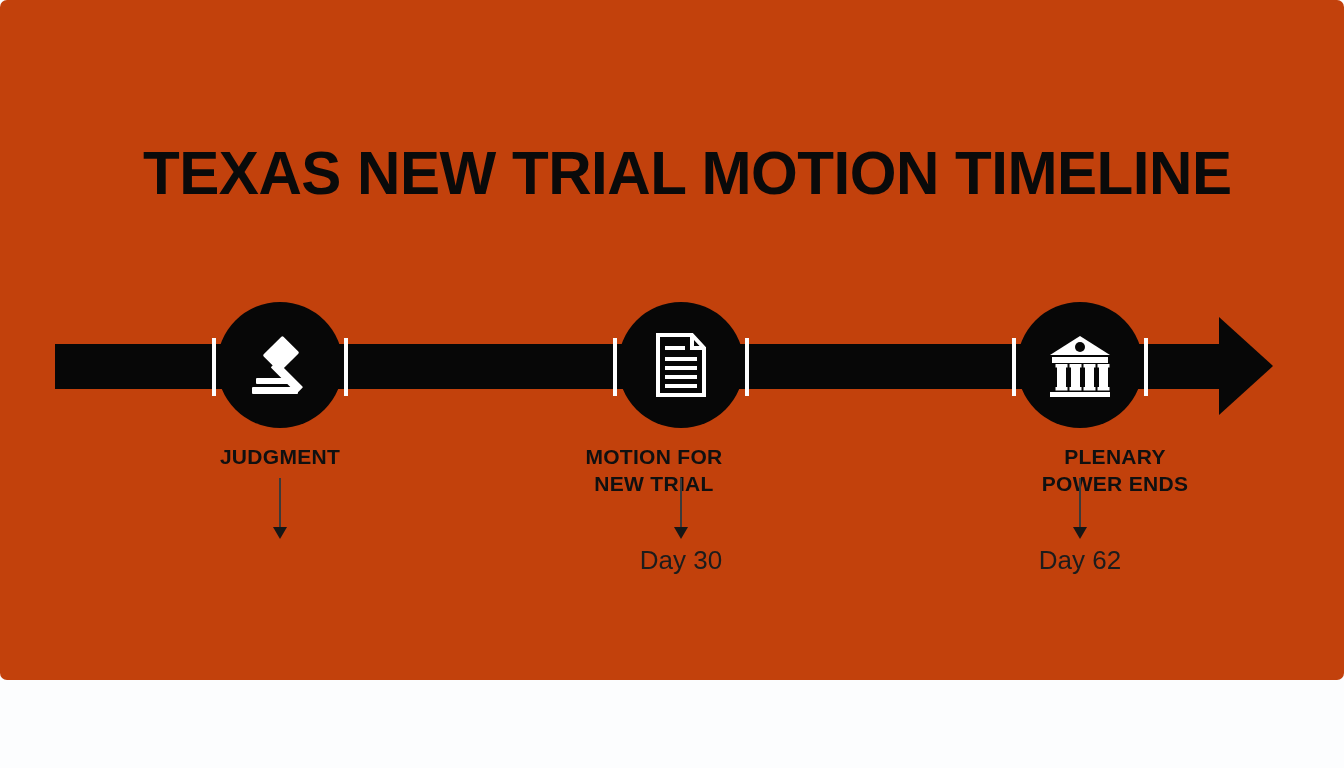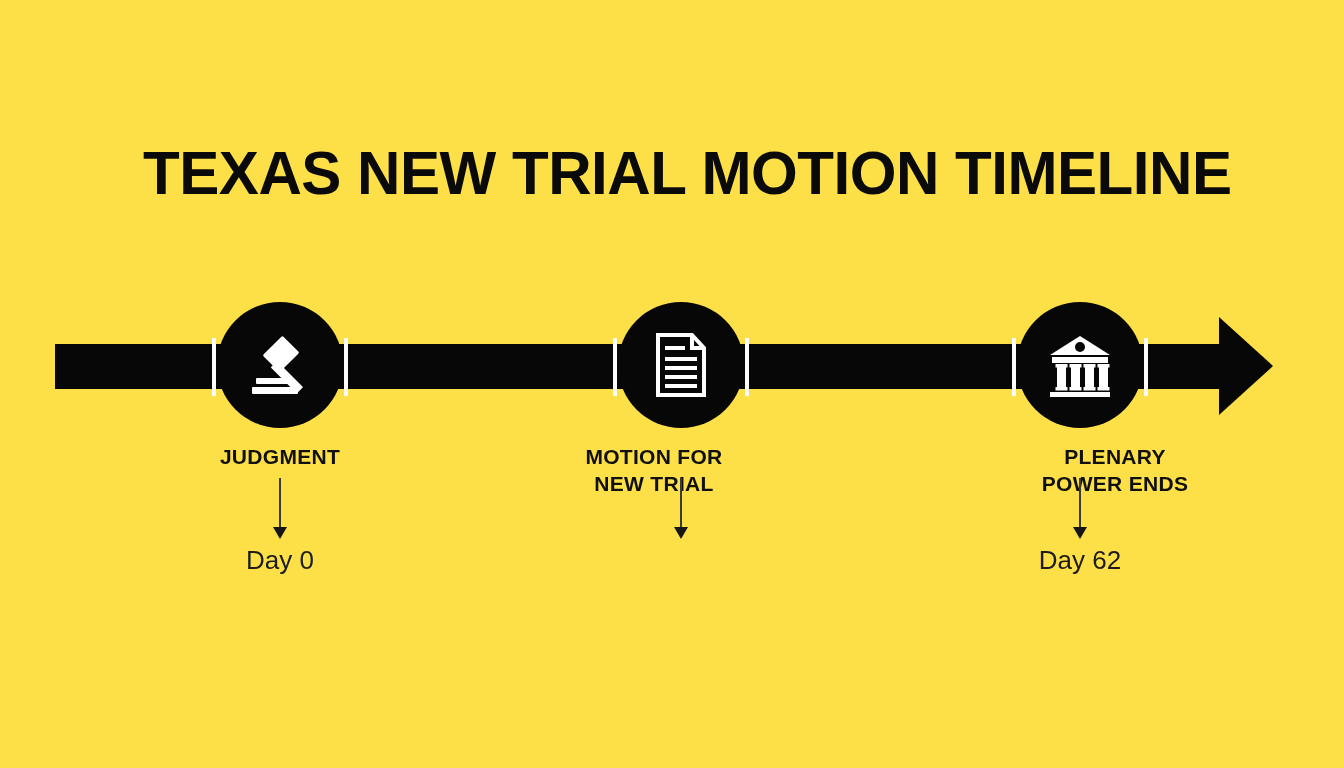--- a/index.html
+++ b/index.html
@@ -10,22 +10,23 @@
     width: 1344px;
     height: 768px;
     background: #fcfdfe;
     font-family: "Liberation Sans", sans-serif;
     overflow: hidden;
   }
 
   #stage {
     position: relative;
     width: 1344px;
-    height: 768px;
-    background: #fde047;
+    height: 680px;
+    background: #c2410c;
+    border-radius: 7px;
   }
 
   
   .title {
     position: absolute;
     left: 143px;
     top: 143px;
     font-family: "Liberation Sans", sans-serif;
     font-size: 61px;
     font-weight: bold;
@@ -223,28 +224,28 @@
         <circle cx="36" cy="18" r="5" fill="#070707"></circle>
       </svg>
     </div>
   </div>
 
   <div class="node-label" style="left:120px">JUDGMENT</div>
   <div class="connector" style="left:270px">
     <div class="stem"></div>
     <div class="head"></div>
   </div>
-  <div class="day-label" style="left:120px">Day 0</div>
 
   <div class="node-label" style="left:494px">MOTION FOR
 NEW TRIAL</div>
   <div class="connector" style="left:671px">
     <div class="stem"></div>
     <div class="head"></div>
   </div>
+  <div class="day-label" style="left:521px">Day 30</div>
 
   <div class="node-label" style="left:955px">PLENARY
 POWER ENDS</div>
   <div class="connector" style="left:1070px">
     <div class="stem"></div>
     <div class="head"></div>
   </div>
   <div class="day-label" style="left:920px">Day 62</div>
 
 </div>

